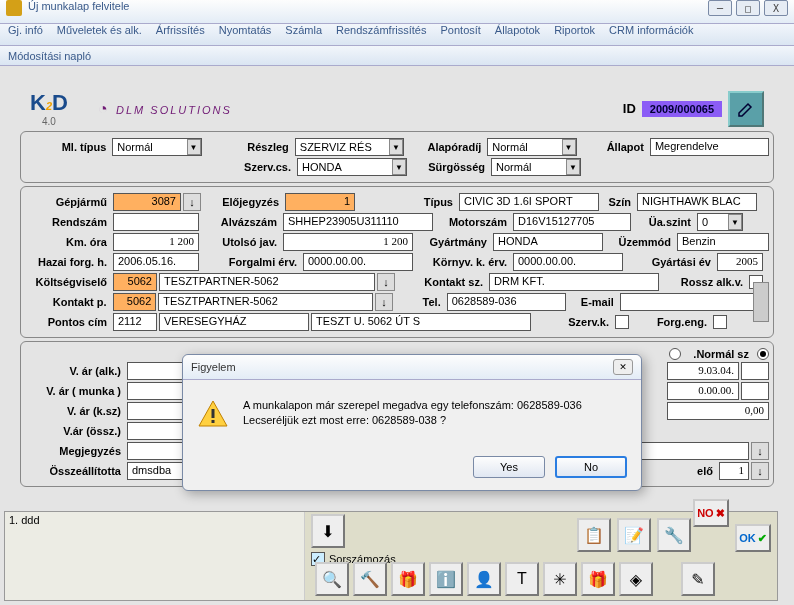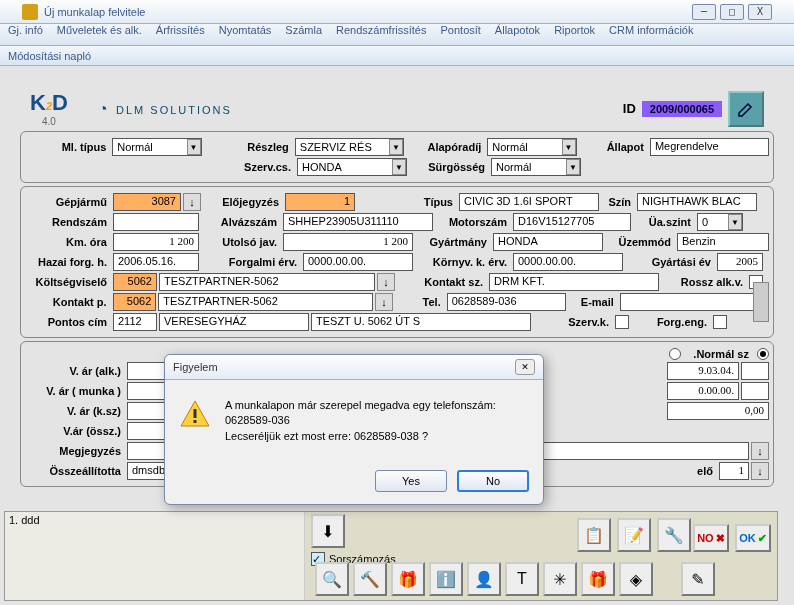--- a/index.html
+++ b/index.html
@@ -1,62 +1,62 @@
 <!DOCTYPE html>
 <html><head>
 <meta charset="utf-8">
 <style>
 * { box-sizing: border-box; margin: 0; padding: 0; font-family: Tahoma, Arial, sans-serif; font-size: 11px; }
 body { background: #e8e8e8; width: 794px; height: 605px; overflow: hidden; }
-.titlebar { background: linear-gradient(#fdfdfd, #e3ecf6); height: 24px; display: flex; align-items: center; padding: 0 22px; border-bottom: 1px solid #aac; }
+.titlebar { background: linear-gradient(#fdfdfd, #e3ecf6); height: 24px; display: flex; align-items: flex-start; padding: 0 6px; border-bottom: 1px solid #aac; }
 .titlebar-icon { width: 16px; height: 16px; background: #d4a017; border-radius: 2px; margin-right: 6px; }
 .titlebar-text { color: #3a5a8a; flex: 1; }
 .win-btns { display: flex; gap: 4px; }
 .win-btn { width: 24px; height: 16px; border: 1px solid #7a8aa6; border-radius: 2px; background: #e6ecf4; display: flex; align-items: center; justify-content: center; font-family: monospace; font-size: 10px; color: #444; }
 .menubar { background: linear-gradient(#f2f6fb, #dae5f2); height: 22px; display: flex; align-items: flex-start; padding: 0 8px; gap: 14px; color: #3a5a8a; border-bottom: 1px solid #aac; }
 .menu-row2 { background: linear-gradient(#f2f6fb, #dae5f2); height: 20px; padding: 0 8px; color: #3a5a8a; border-bottom: 1px solid #aac; display:flex; align-items:center;}
 .work { background: #e4e4e4; padding: 20px; height: calc(605px - 66px); position: relative; }
 .panel { background: #e4e4e4; border: 1px solid #888; border-radius: 6px; padding: 6px 4px 4px 4px; margin-bottom: 3px; }
 .logo-row { display: flex; align-items: center; padding: 4px 10px; gap: 30px; }
 .k2d { font-weight: bold; font-size: 22px; color: #1a4b8c; }
 .k2d .two { color: #f0a000; font-style: italic; }
-.dlm { font-size: 16px; letter-spacing: 2px; color: #0c4a6e; }
+.dlm { font-size: 16px; letter-spacing: 2px; color: #701a75; font-style: italic; }
 .id-box { margin-left: auto; display: flex; align-items: center; gap: 6px; }
 .id-label { font-weight: bold; font-size: 13px; }
 .id-val { background: #8b5cf6; padding: 2px 8px; color: #003; font-weight: bold; }
 .sq-btn { width: 36px; height: 36px; background: #5aa0a8; border: 2px outset #8cc; display:flex; align-items:center; justify-content:center; }
 .row { display: flex; align-items: center; margin-bottom: 2px; gap: 2px; }
 .lbl { font-weight: bold; text-align: right; padding-right: 4px; white-space: nowrap; }
 .inp { border: 1px solid #555; background: #fff; height: 18px; padding: 1px 4px; overflow: hidden; white-space: nowrap; }
 .inp.orange { background: #ffb060; text-align: right; }
 .inp.right { text-align: right; font-family: Liberation Serif, serif; }
 .sel { border: 1px solid #555; background: #fff; height: 18px; display: flex; align-items: center; }
 .sel-text { flex: 1; padding: 0 4px; overflow: hidden; white-space: nowrap; }
 .sel-arrow { width: 14px; height: 16px; background: #ddd; border: 1px solid #888; display:flex; align-items:center; justify-content:center; font-size:8px; }
 .dn-arrow { width: 18px; height: 18px; background: #ddd; border: 1px solid #888; display:flex; align-items:center; justify-content:center; font-weight:bold; }
 .chk { width: 14px; height: 14px; border: 1px solid #555; background: #fff; display:inline-block; vertical-align:middle; }
 .radio { width: 12px; height: 12px; border: 1px solid #555; border-radius: 50%; background:#fff; display:inline-block; vertical-align:middle; margin-left:2px; }
 .radio.on::after { content:''; display:block; width:6px; height:6px; background:#000; border-radius:50%; margin:2px; }
-.overlay { position: absolute; left: 164px; top: 288px; width: 380px; background: #f0f0f0; border: 1px solid #7a8aa6; border-radius: 6px; box-shadow: 3px 3px 12px rgba(0,0,0,0.3); z-index: 10; }
+.overlay { position: absolute; left: 182px; top: 288px; width: 460px; background: #f0f0f0; border: 1px solid #7a8aa6; border-radius: 6px; box-shadow: 3px 3px 12px rgba(0,0,0,0.3); z-index: 10; }
 .ov-title { background: linear-gradient(#fdfdfd,#e3ecf6); padding: 4px 8px; border-bottom:1px solid #aac; display:flex; align-items:center; border-radius:6px 6px 0 0;}
 .ov-title-text { flex:1; color:#333; }
 .ov-close { width:20px; height:16px; border:1px solid #999; border-radius:3px; background:#eee; display:flex; align-items:center; justify-content:center; font-size:9px; }
 .ov-body { padding: 18px 14px; display:flex; gap:14px; }
 .ov-icon { width:32px; height:32px; }
 .ov-icon svg { width:32px; height:32px; }
 .ov-msg { line-height:1.4; }
 .ov-btns { display:flex; justify-content:flex-end; gap:10px; padding:8px 14px 12px; }
 .dlg-btn { width:72px; height:22px; border:1px solid #7a8aa6; border-radius:3px; background:linear-gradient(#fdfdfd,#e0e7f2); }
 .dlg-btn.focus { border:2px solid #2a7de1; }
 .bottom-area { position:absolute; left:4px; right:16px; bottom:4px; height:90px; background:#deddca; border:1px solid #999; }
 .list-area { position:absolute; left:0; top:0; width:300px; bottom:0; background:#ecece4; border-right:1px solid #ccc; padding:2px 4px; font-size:11px; }
 .big-btns { position:absolute; right:6px; bottom:48px; display:flex; gap:6px; }
 .big-btn { width:36px; height:28px; border:2px outset #ccc; background:#eee; font-weight:bold; font-size:12px; display:flex; align-items:center; justify-content:center; gap:2px;}
 .no-btn { color:#c00; }
-.ok-btn { color:#06c; }
+.ok-btn { color:#06c;margin-top:25px; }
 .icon-row { position:absolute; bottom:4px; left:310px; display:flex; gap:4px; }
 .tool-icon { width:34px; height:34px; border:2px outset #ccc; background:#eee; display:flex; align-items:center; justify-content:center; font-size:16px; }
 .sor-check { position:absolute; left:306px; top:40px; display:flex; align-items:center; gap:4px; }
 .mid-icons { position:absolute; left:306px; top:2px; display:flex; gap:4px; }
 .mid-icons2 { position:absolute; right:86px; bottom:48px; display:flex; gap:6px; }
 .scroll-handle { width:16px; height:40px; background:#ccc; border:1px solid #888; position:absolute; right:4px; top:-60px; }
 </style>
 </head>
 <body>
 

